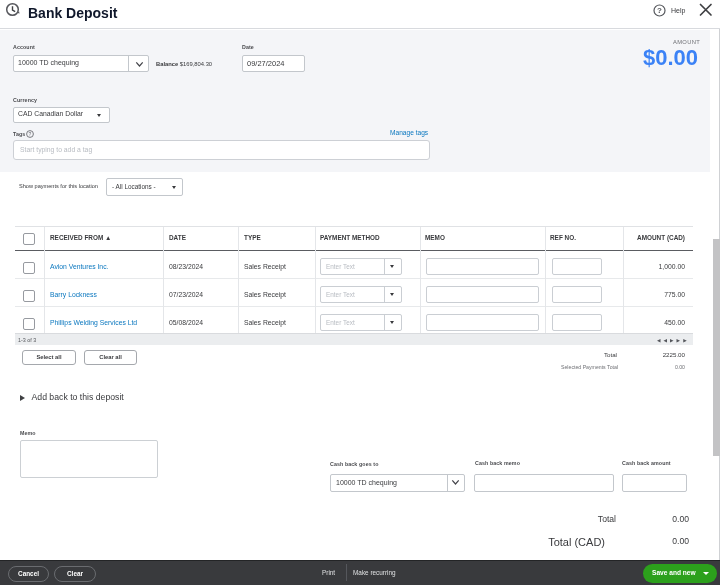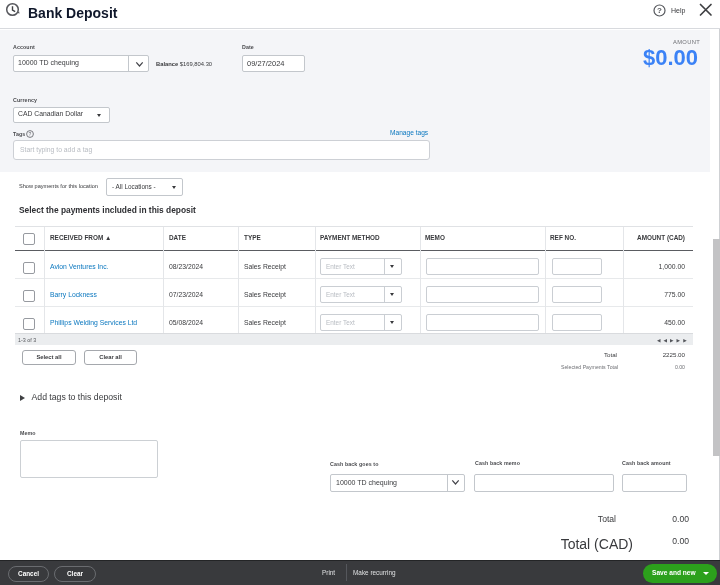--- a/index.html
+++ b/index.html
@@ -63,21 +63,20 @@
   </svg>
   <div class="link" style="left:390px;top:129px;font-size:6.6px;">Manage tags</div>
   <div class="inp" style="left:13px;top:140px;width:417px;height:20px;border-radius:3px;border-color:#cdd0d5;"></div>
   <div class="txt ph" style="left:20px;top:146px;font-size:6.8px;">Start typing to add a tag</div>
 
   <div class="txt" style="left:19px;top:183px;font-size:5.6px;">Show payments for this location</div>
   <div class="inp" style="left:106px;top:178px;width:77px;height:18px;"></div>
   <div class="txt" style="left:112px;top:183px;font-size:6.4px;">- All Locations -</div>
   <div class="abs" style="left:172px;top:185.5px;width:0;height:0;border-left:2.6px solid transparent;border-right:2.6px solid transparent;border-top:3.4px solid #393a3d;"></div>
 
-  <div class="txt" style="left:19px;top:205px;font-size:8.4px;font-weight:bold;color:#2e2f33;">Select the payments included in this deposit</div>
 
   <div class="abs" style="left:15px;top:226px;width:678px;height:107px;border-top:1px solid #e0e2e5;"></div>
 
   <div class="abs" style="left:15px;top:250px;width:678px;height:1.4px;background:#5a5c61;"></div>
 
   <div class="abs" style="left:15px;top:278px;width:678px;height:1px;background:#e7e9eb;"></div>
   <div class="abs" style="left:15px;top:306px;width:678px;height:1px;background:#e7e9eb;"></div>
   <div class="abs" style="left:15px;top:332.5px;width:678px;height:1px;background:#d9dbde;"></div>
 
   <div class="abs" style="left:44px;top:227px;width:1px;height:105.5px;background:#e4e6e9;"></div>
@@ -143,40 +142,40 @@
 
   <div class="abs btn" style="left:22px;top:350px;width:54px;">Select all</div>
   <div class="abs btn" style="left:84px;top:350px;width:53px;">Clear all</div>
 
   <div class="txt" style="right:103px;top:351px;font-size:6.2px;">Total</div>
   <div class="txt" style="right:35px;top:351px;font-size:6.2px;">2225.00</div>
   <div class="txt" style="right:102px;top:364px;font-size:5.2px;color:#6f7075;">Selected Payments Total</div>
   <div class="txt" style="right:35px;top:364px;font-size:5.2px;color:#6f7075;">0.00</div>
 
   <div class="abs" style="left:20px;top:395px;width:0;height:0;border-top:3.5px solid transparent;border-bottom:3.5px solid transparent;border-left:5px solid #3f4043;"></div>
-  <div class="txt" style="left:31.5px;top:392px;font-size:8.7px;">Add tags to this deposit</div>
+  <div class="txt" style="left:31.5px;top:392px;font-size:8.7px;">Add back to this deposit</div>
 
   <div class="lbl" style="left:20px;top:430px;">Memo</div>
   <div class="inp" style="left:20px;top:440px;width:138px;height:38px;border-color:#ccd0d4;"></div>
 
   <div class="lbl" style="left:330px;top:461px;">Cash back goes to</div>
   <div class="inp" style="left:330px;top:474px;width:135px;height:17.5px;"></div>
   <div class="abs" style="left:446.5px;top:475px;width:1px;height:15.5px;background:#c3c7cc;"></div>
   <div class="txt" style="left:336px;top:479px;font-size:7px;">10000 TD chequing</div>
   <svg class="abs" style="left:451px;top:479px" width="9" height="7" viewBox="0 0 9 7">
     <path d="M1.3 1.3 L4.5 5 L7.7 1.3" fill="none" stroke="#43444a" stroke-width="1.2"></path>
   </svg>
   <div class="lbl" style="left:475px;top:460px;">Cash back memo</div>
   <div class="inp" style="left:474px;top:474px;width:140px;height:17.5px;"></div>
   <div class="lbl" style="left:622px;top:460px;">Cash back amount</div>
   <div class="inp" style="left:622px;top:474px;width:65px;height:17.5px;"></div>
 
   <div class="txt" style="right:104px;top:514px;font-size:8.6px;">Total</div>
   <div class="txt" style="right:31px;top:514px;font-size:8.6px;">0.00</div>
-  <div class="txt" style="right:87px;top:536px;font-size:14px;">Total (CAD)</div>
+  <div class="txt" style="right:115px;top:536px;font-size:11px;">Total (CAD)</div>
   <div class="txt" style="right:31px;top:536px;font-size:8.6px;">0.00</div>
 
   <div class="abs" style="left:0;top:560px;width:720px;height:25px;background:#393a3d;border-top:1px solid #232426;"></div>
   <div class="abs fbtn" style="left:8px;top:566px;width:41px;">Cancel</div>
   <div class="abs fbtn" style="left:54px;top:566px;width:42px;">Clear</div>
   <div class="txt" style="left:322px;top:569px;font-size:6.4px;color:#dfe0e2;">Print</div>
   <div class="abs" style="left:346px;top:564px;width:1px;height:17px;background:#55575c;"></div>
   <div class="txt" style="left:353px;top:569px;font-size:6.4px;color:#dfe0e2;">Make recurring</div>
   <div class="abs" style="left:643px;top:564px;width:74px;height:19px;background:#2ca01c;border-radius:9.5px;"></div>
   <div class="txt" style="left:652px;top:569px;font-size:6.6px;font-weight:bold;color:#fff;">Save and new</div>

